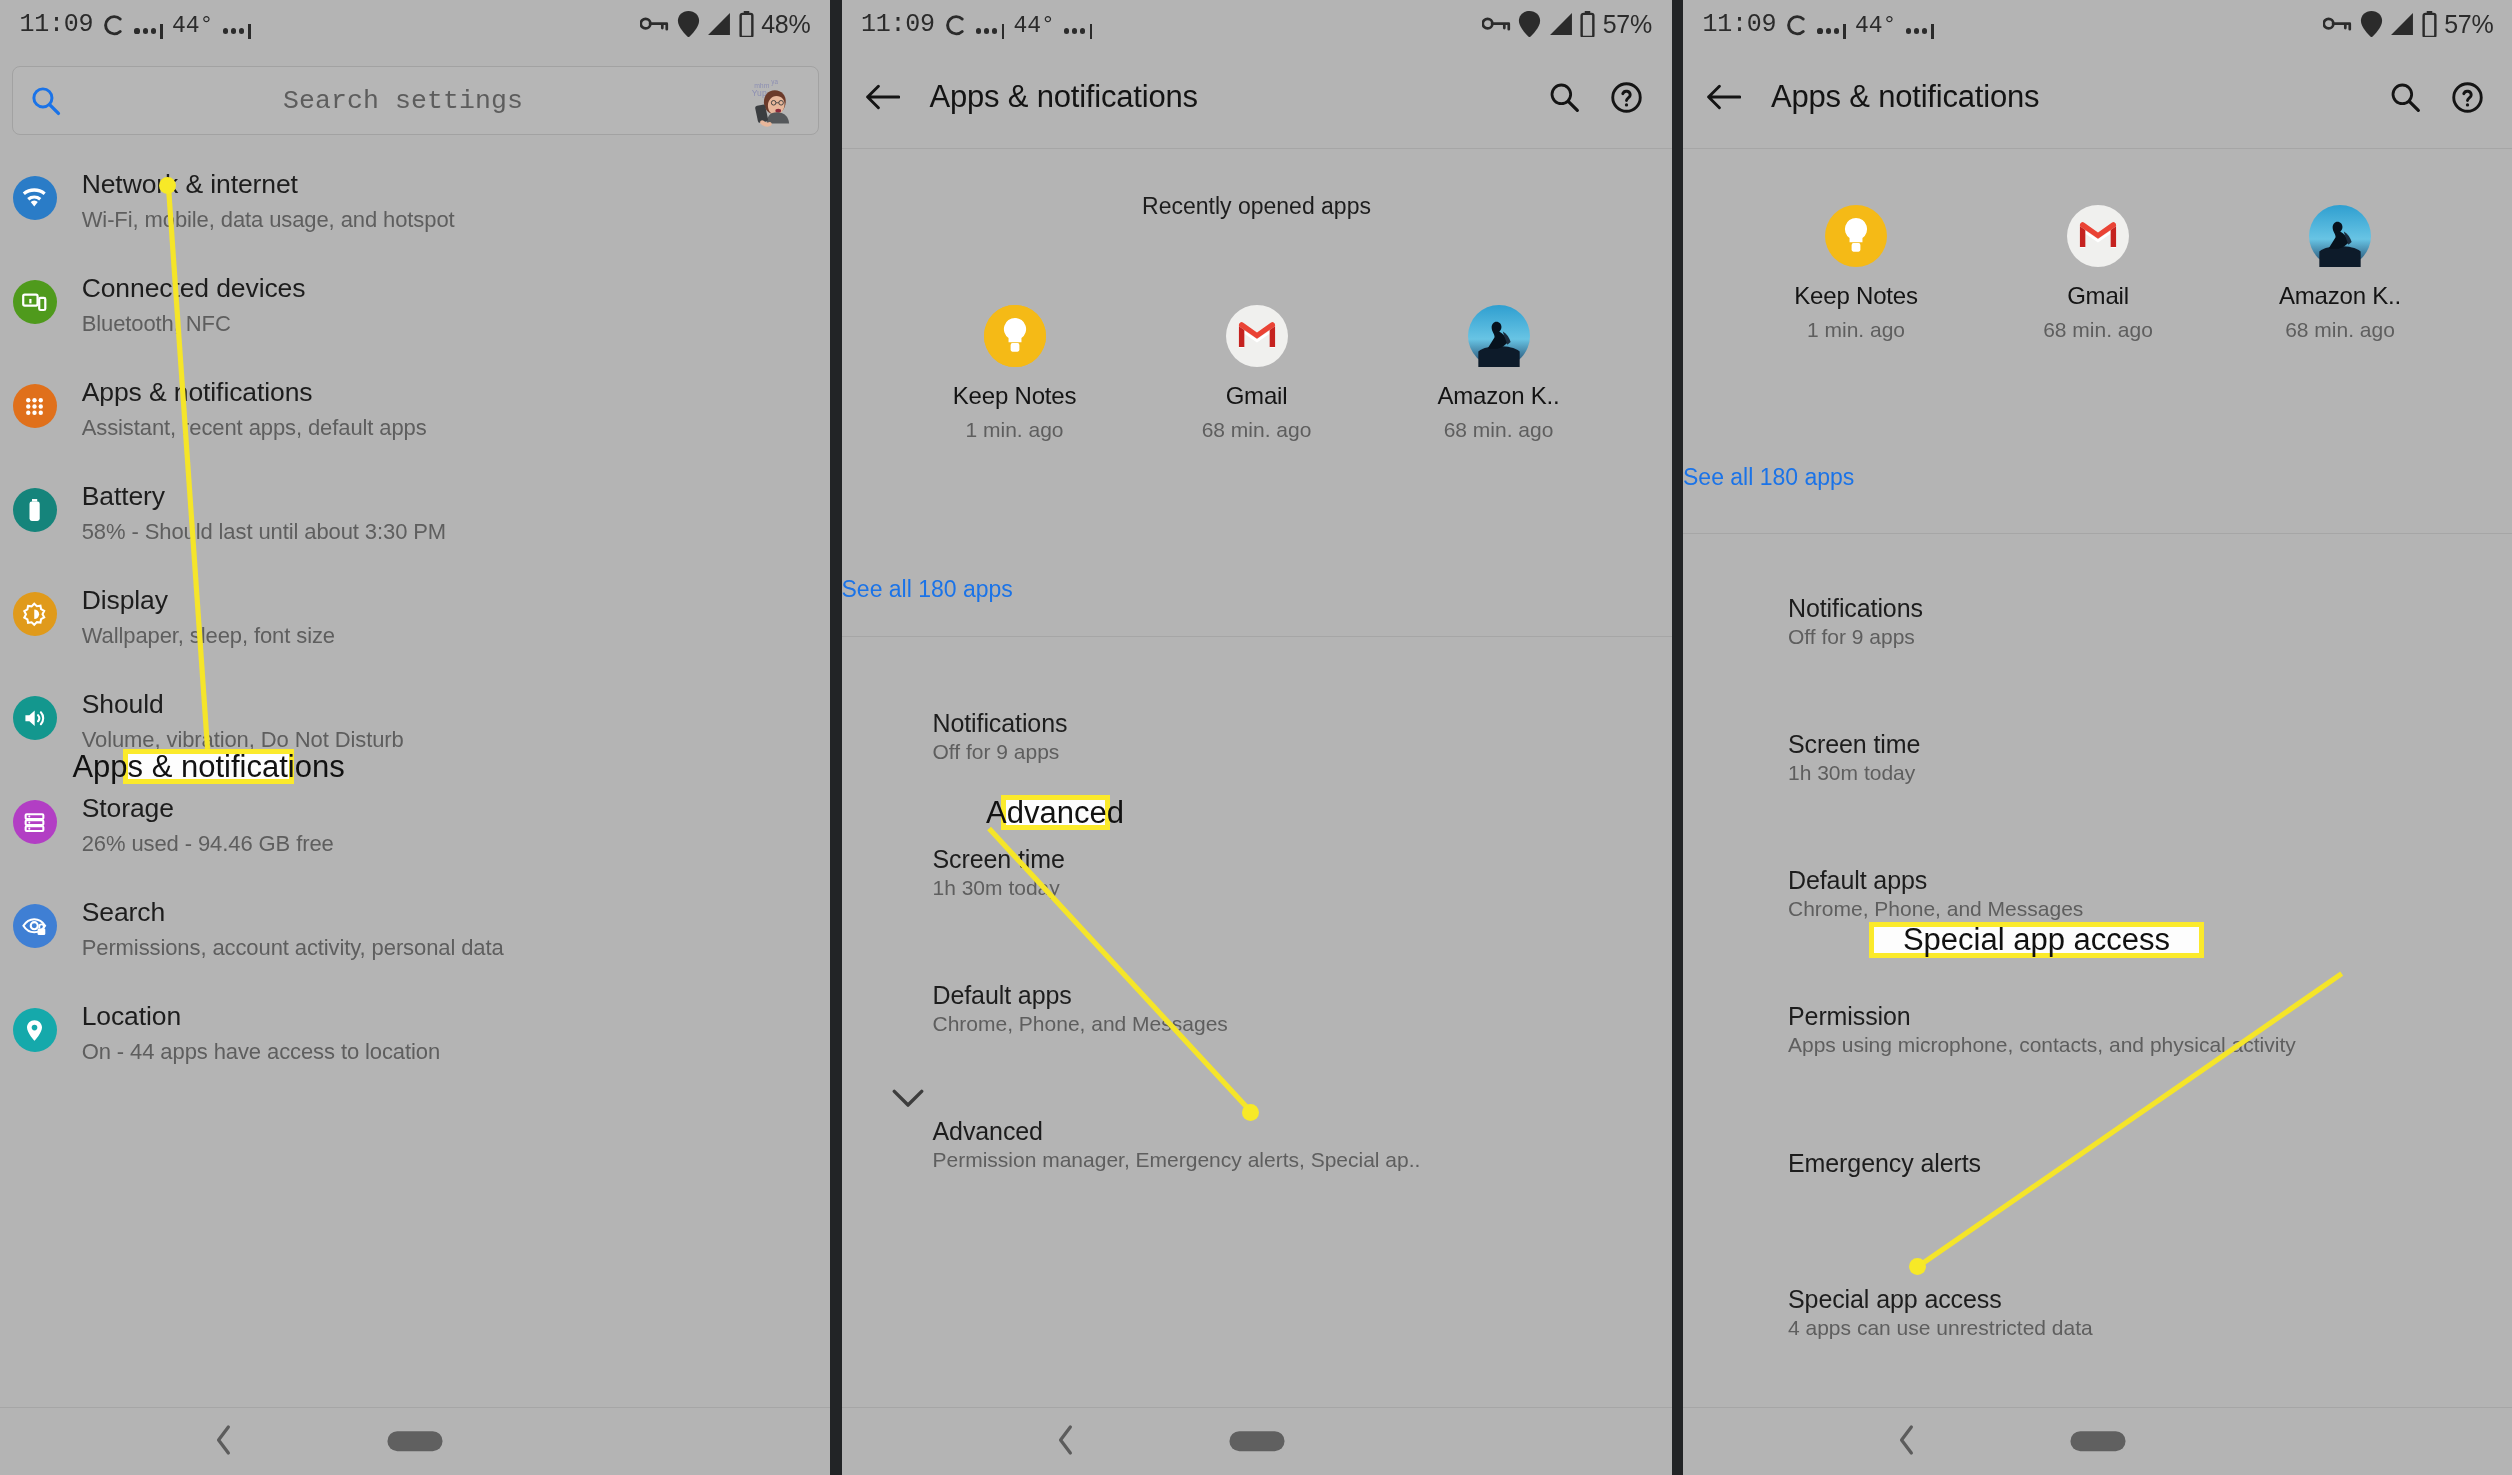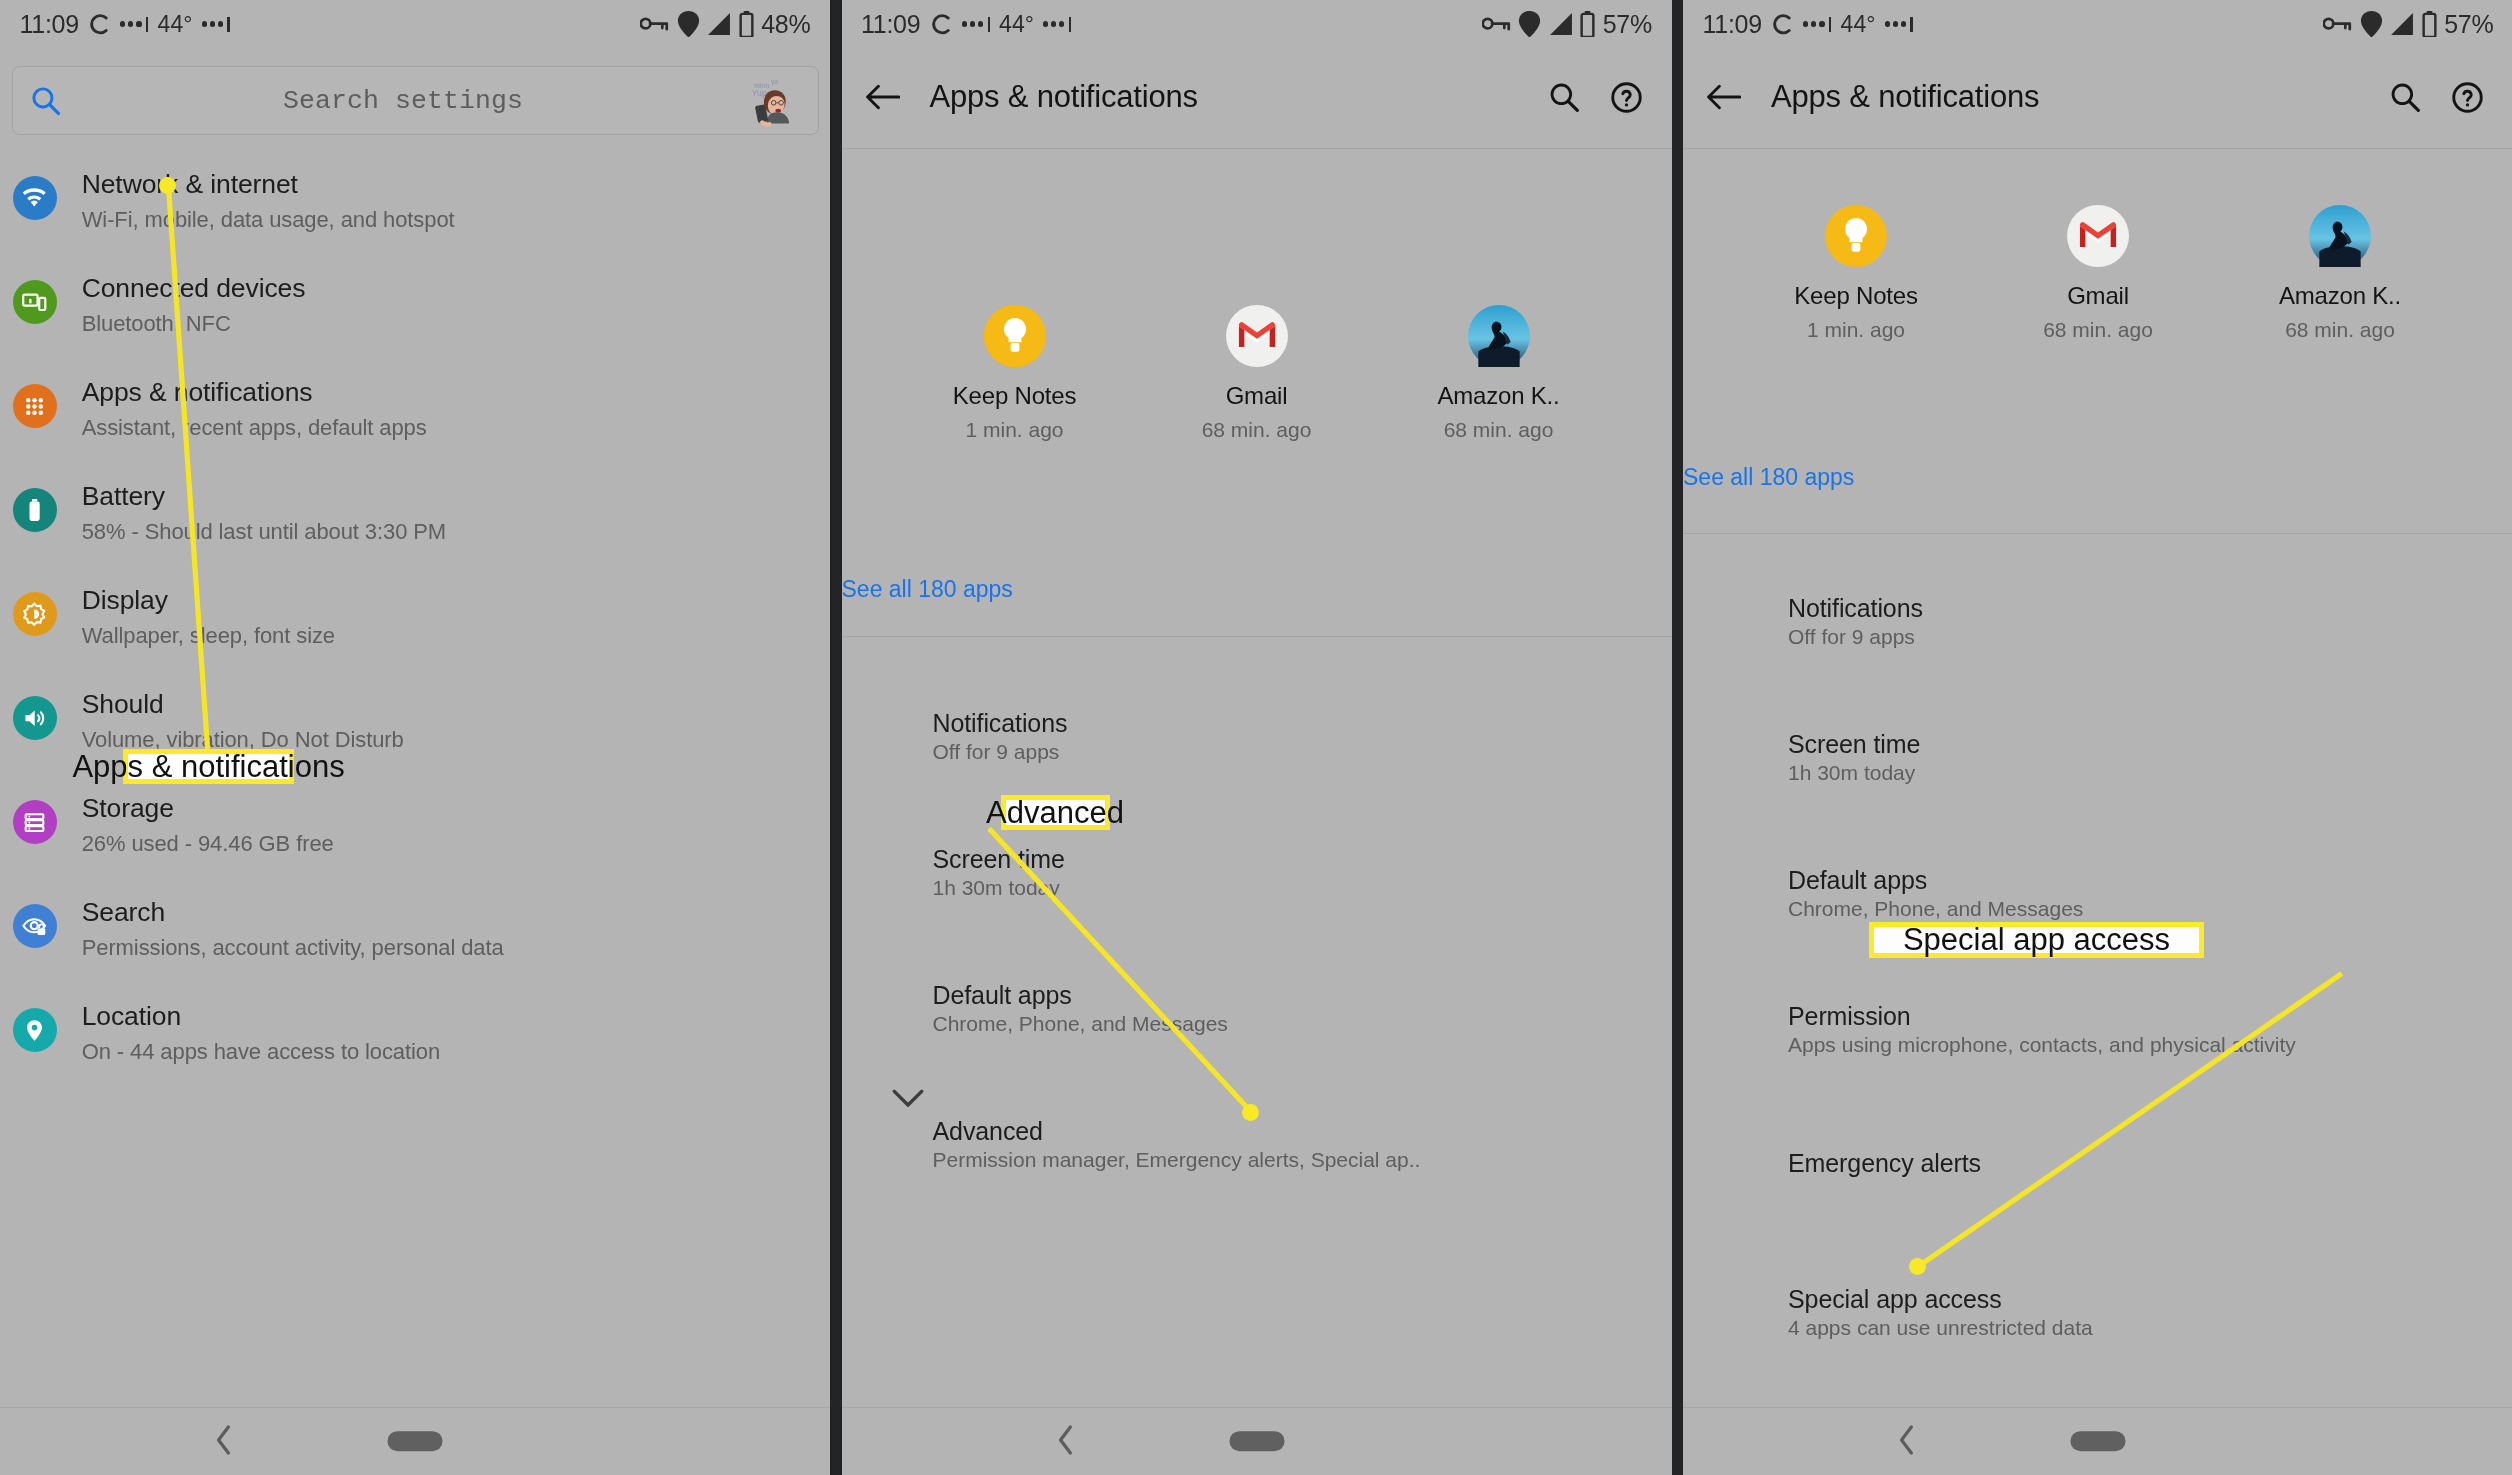--- a/index.html
+++ b/index.html
@@ -22,21 +22,21 @@
   .p2 { width:830px; }
   .p3 { width:830px; }
   .divider { flex:0 0 auto; width:11.5px; height:1475px; background:#222426; }
 
   
   .statusbar {
     position:absolute; top:0; left:0; right:0; height:48px;
     display:flex; align-items:center; padding:0 19.6px;
     color:#2b2b2b;
   }
-  .sb-left { display:flex; align-items:center; gap:9.2px; }
+  .sb-left { display:flex; align-items:flex-end; gap:9.2px;font-family:Liberation Mono, monospace; }
   .sb-right { margin-left:auto; display:flex; align-items:center; gap:7.5px; }
   .sb-time { font-size:25px; font-weight:500; letter-spacing:-0.3px; }
   .sb-pct  { font-size:25px; font-weight:500; letter-spacing:-0.3px; }
   .ico { display:inline-block; line-height:0; }
   .dots3 { display:inline-flex; align-items:center; gap:2.9px; }
   .dots3 i { width:5.2px; height:5.2px; border-radius:50%; background:#2b2b2b; display:block; }
   .dots3 b { width:2.3px; height:15px; background:#2b2b2b; display:block; margin-left:1.7px; }
   .sb-temp { font-size:23px; font-weight:500; }
 
   
@@ -423,20 +423,21 @@
               <circle cx="12" cy="12" r="10" fill="none" stroke="#141414" stroke-width="2.1"></circle>
               <path d="M9.3 9.2a2.8 2.8 0 0 1 5.4 1c0 1.9-2.7 2.2-2.7 4" stroke="#141414" stroke-width="2.1" fill="none" stroke-linecap="round"></path>
               <circle cx="12" cy="17.4" r="1.2" fill="#141414"></circle>
             </svg>
         </span>
       </span>
     </div>
 
     <div class="hairline" style="top:148px"></div>
 
+    <div class="recent-head" style="top:193px">Recently opened apps</div>
 
     <div class="recent-row" style="top:305px; padding:0 52px">
       <div class="recent-cell">
         <span class="recent-icon" style="background:#f5ba16; display:block">
           <svg width="62" height="62" viewBox="0 0 48 48">
               <circle cx="24" cy="24" r="24" fill="#f5ba16"></circle>
               <path d="M24 10a8.6 8.6 0 0 0-5 15.6v3.3h10v-3.3A8.6 8.6 0 0 0 24 10z" fill="#fff"></path>
               <rect x="20.6" y="29.5" width="6.8" height="6.6" rx="1.4" fill="#fff"></rect>
             </svg>
         </span>

